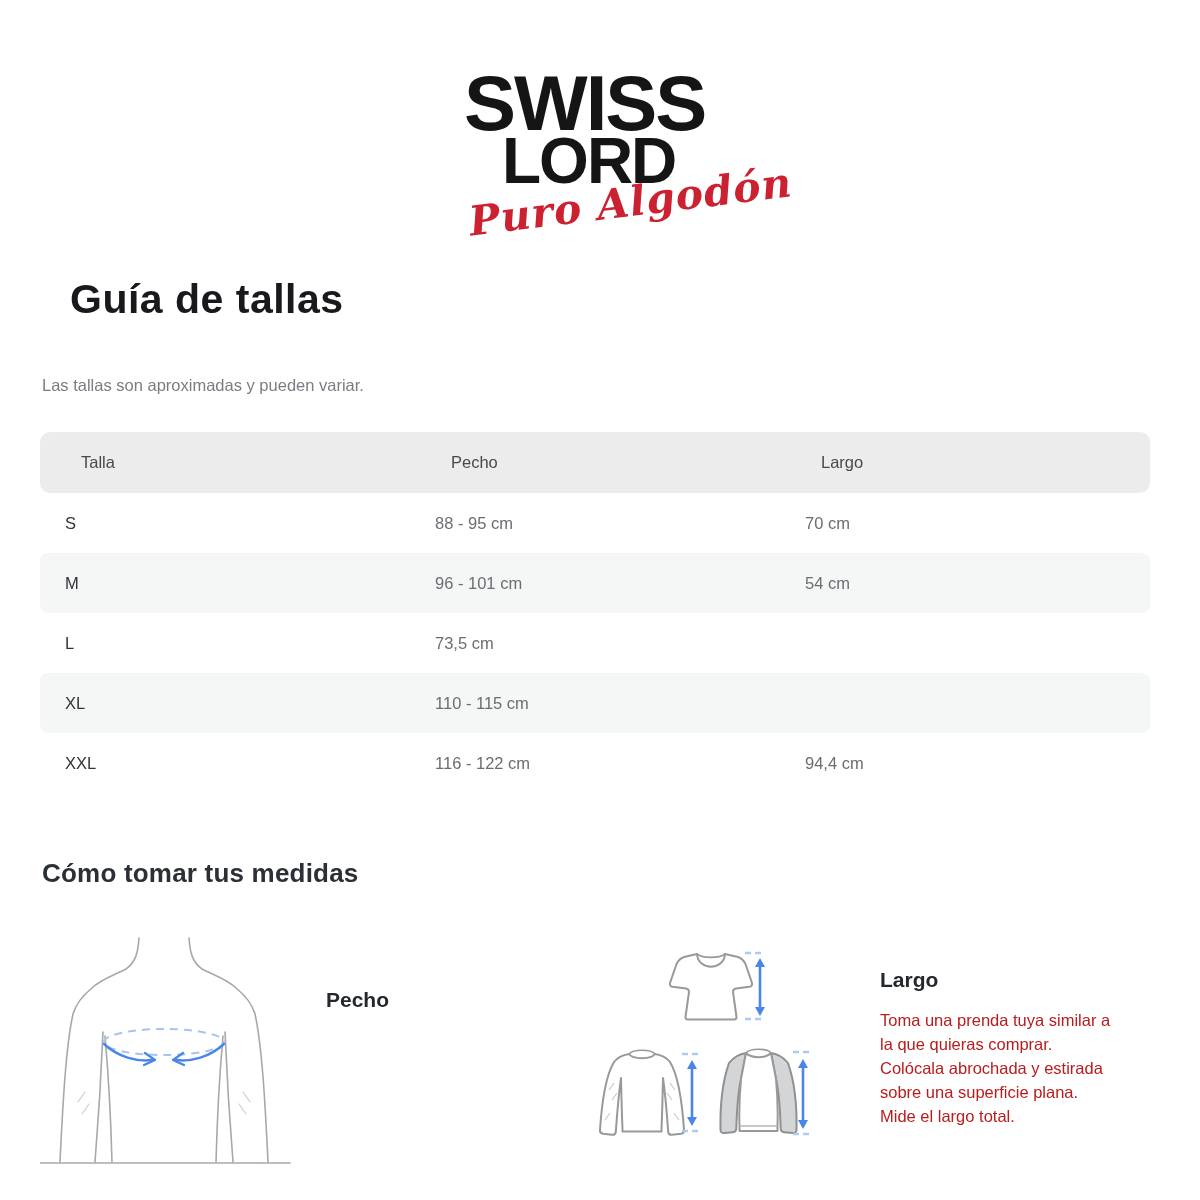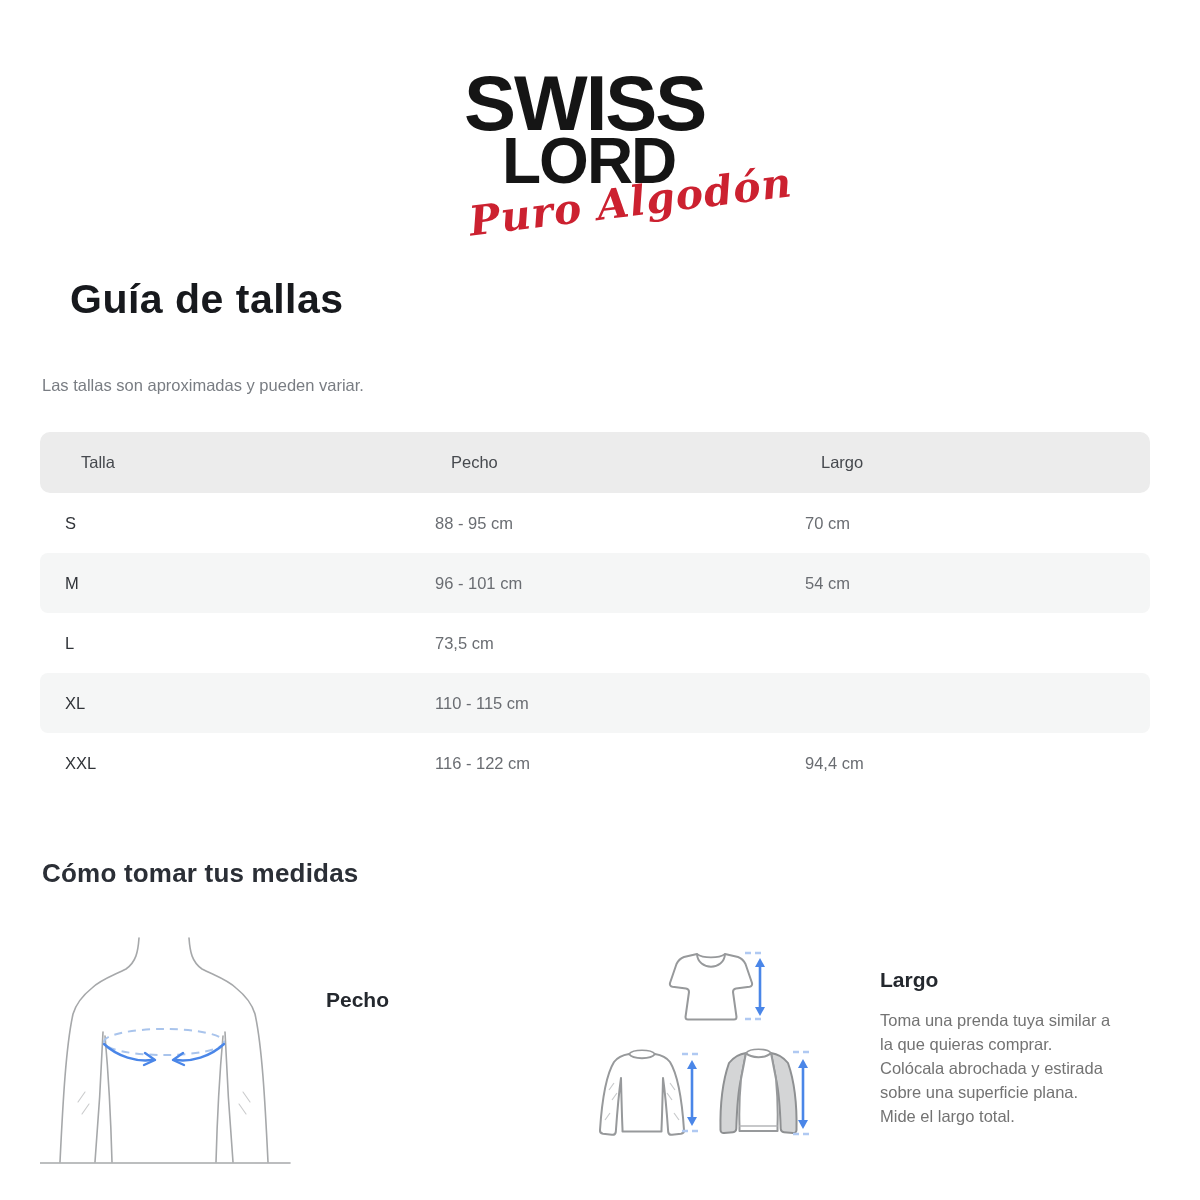--- a/index.html
+++ b/index.html
@@ -26,21 +26,21 @@
   .t-row{display:flex;align-items:center;height:60px;font-size:16.5px;}
   .t-row.head{height:61px;background:#ececec;border-radius:10px;color:#46494e;padding-left:16px;}
   .t-row.stripe{background:#f5f6f6;border-radius:8px;}
   .t-cell{box-sizing:border-box;}
   .t-c1{width:395px;padding-left:25px;color:#303338;}
   .t-c2{width:370px;color:#6a6d72;}
   .t-c3{flex:1;color:#6a6d72;}
   .t-row.head .t-cell{color:#46494e;}
   
   .measure-block h3{margin:0;font-size:21px;font-weight:bold;color:#24282e;}
-  .measure-block p{margin:17px 0 0 0;font-size:16.5px;line-height:1.45;color:#737373;white-space:pre-line;}
+  .measure-block p{margin:17px 0 0 0;font-size:16.5px;line-height:1.45;color:#b91c1c;white-space:pre-line;}
   .pecho-block{position:absolute;left:326px;top:988px;width:250px;}
   .largo-block{position:absolute;left:880px;top:968px;width:265px;}
   .figure{position:absolute;}
   .fig-body{left:40px;top:930px;}
   .fig-garments{left:593px;top:940px;}
 </style>
 </head>
 <body>
 
 <div class="brand-logo">

